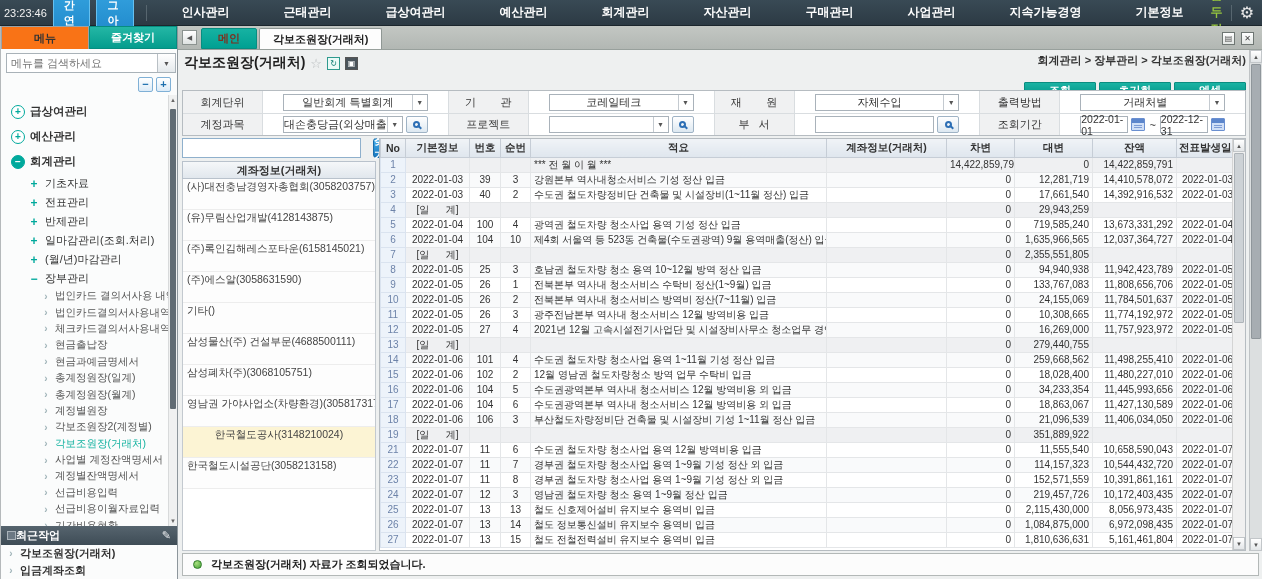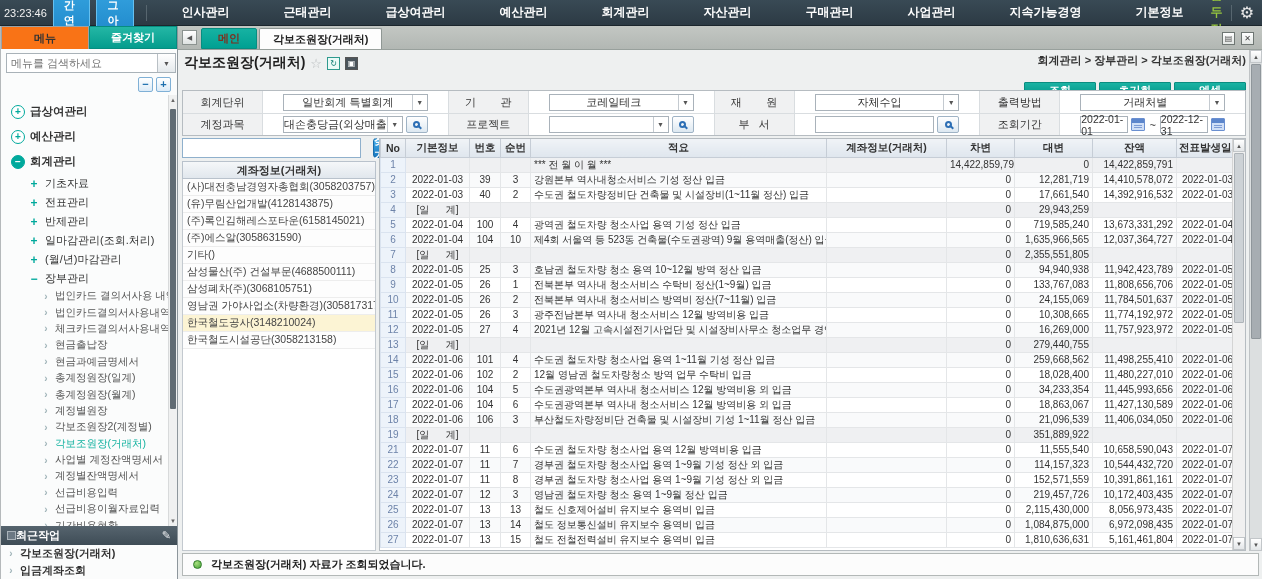--- a/index.html
+++ b/index.html
@@ -98,22 +98,22 @@
   .tilde{margin:0 4px;color:#333;}
 
   
   .content-row{flex:1;display:flex;margin-top:2px;overflow:hidden;}
   .partner-panel{width:194px;display:flex;flex-direction:column;margin-right:3px;flex:none;}
   .pp-search{display:flex;height:22px;margin-bottom:1px;}
   .pp-input{flex:1;border:1px solid #8fb0cc;background:#fff;height:20px;}
   .find-btn{width:46px;height:20px;margin-left:12px;background:linear-gradient(#45aeea,#1878bf);border:1px solid #1a6dab;border-radius:3px;color:#fff;font-weight:bold;display:flex;align-items:center;justify-content:center;cursor:pointer;}
   .pp-header{height:18px;background:linear-gradient(#f5f7f9,#e1e7ed);border:1px solid #b9c2cc;font-weight:bold;color:#333;display:flex;align-items:center;justify-content:center;flex:none;}
   .partner-list{flex:1;border:1px solid #c3c9cf;border-top:none;background:#fff;overflow:hidden;}
-  .partner-item{height:17px;line-height:15.6px;padding:0 4px;border-bottom:1px solid #ededed;font-size:10.5px;color:#444;white-space:nowrap;overflow:hidden;cursor:pointer;background:#fdfdfd;}
-  .partner-item.selected{background:#fcf4d4;}
+  .partner-item{height:31px;line-height:15.6px;padding:0 4px;border-bottom:1px solid #ededed;font-size:10.5px;color:#444;white-space:nowrap;overflow:hidden;cursor:pointer;background:#fdfdfd;}
+  .partner-item.selected{background:#fcf4d4;text-align:center;}
 
   .table-area{flex:1;border:1px solid #b6bcc1;background:#fff;position:relative;overflow:hidden;}
   table{border-collapse:collapse;table-layout:fixed;width:calc(100% - 13px);}
   th{background:linear-gradient(#f0f3f7,#dfe6ee);border:1px solid #c6cdd6;border-top:none;font-size:10.5px;height:18px;color:#333;font-weight:bold;padding:0 2px;white-space:nowrap;overflow:hidden;}
   td{border:1px solid #e4e6e8;height:12.9px;font-size:10px;padding:0 3px;white-space:pre;overflow:hidden;color:#333;}
   td.no{background:#edf3fa;color:#6d83a9;text-align:center;border-color:#dae3ef;}
   td.ctr{text-align:center;}
   td.num{text-align:right;}
   tr.alt td:not(.no){background:#f9fafb;}
   tr.subtotal td:not(.no){background:#eff0f2;}

